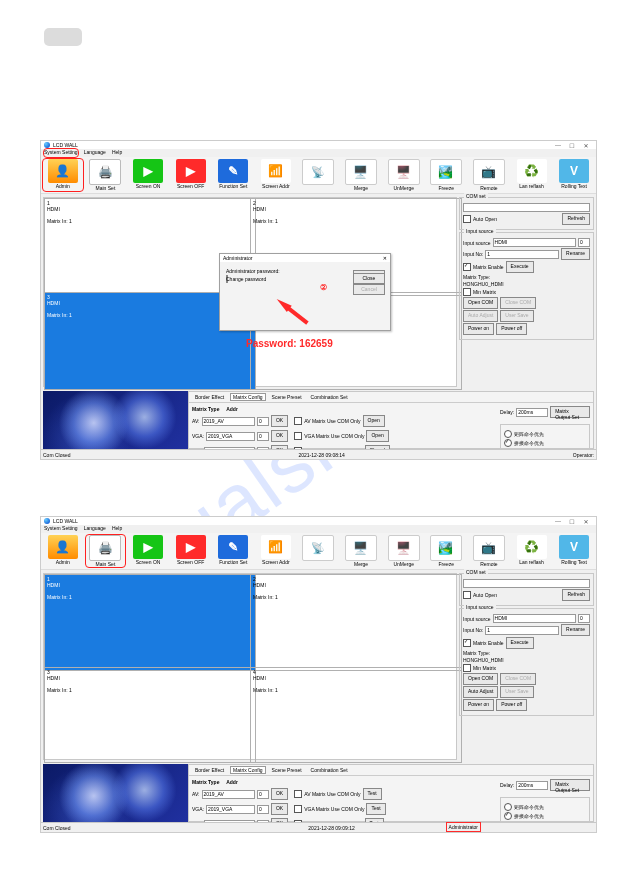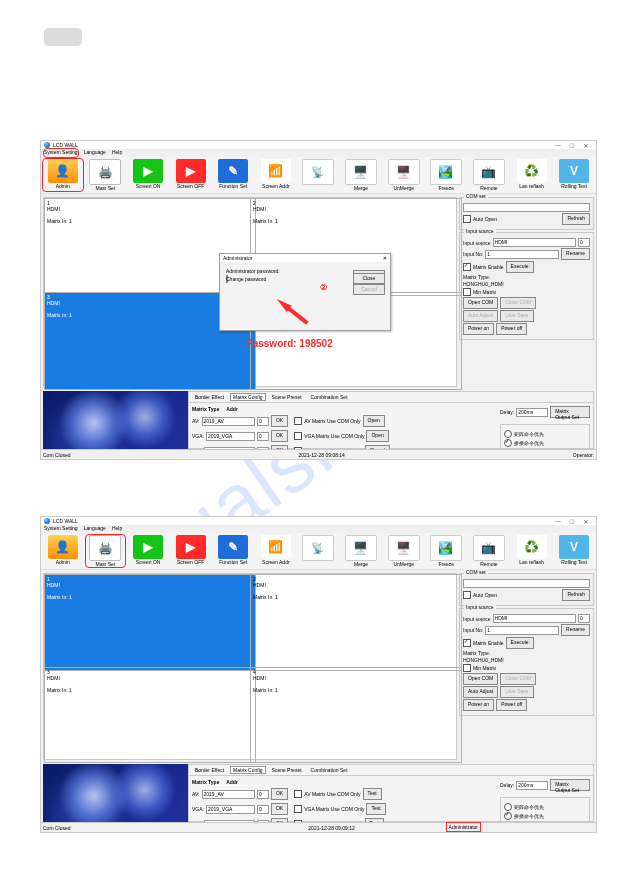--- a/index.html
+++ b/index.html
@@ -295,21 +295,21 @@
           <div style="margin-top:2px;"><span class="dlg-input"></span></div>
           <span class="dlg-btn" style="top:8px;">Login</span>
           <span class="dlg-btn" style="top:22px; color:#aaa;">Cancel</span>
           <div style="position:absolute; bottom:6px; left:6px;">
             <span>Change password</span>
           </div>
           <span class="dlg-btn" style="bottom:4px; top:auto;">Close</span>
           <span class="red-arrow" style="left:55px; top:38px;"></span>
         </div>
       </div>
-      <span class="pw-label" style="left:202px; top:140px;">Password: 198502</span>
+      <span class="pw-label" style="left:202px; top:140px;">Password: 162659</span>
     </div>
 
     <div class="side-panel">
       <div class="group-box">
         <span class="group-title">COM set</span>
         <div class="row">
             <span class="sel"></span>
           </div>
         <div class="row">
             <span class="chk"></span>

